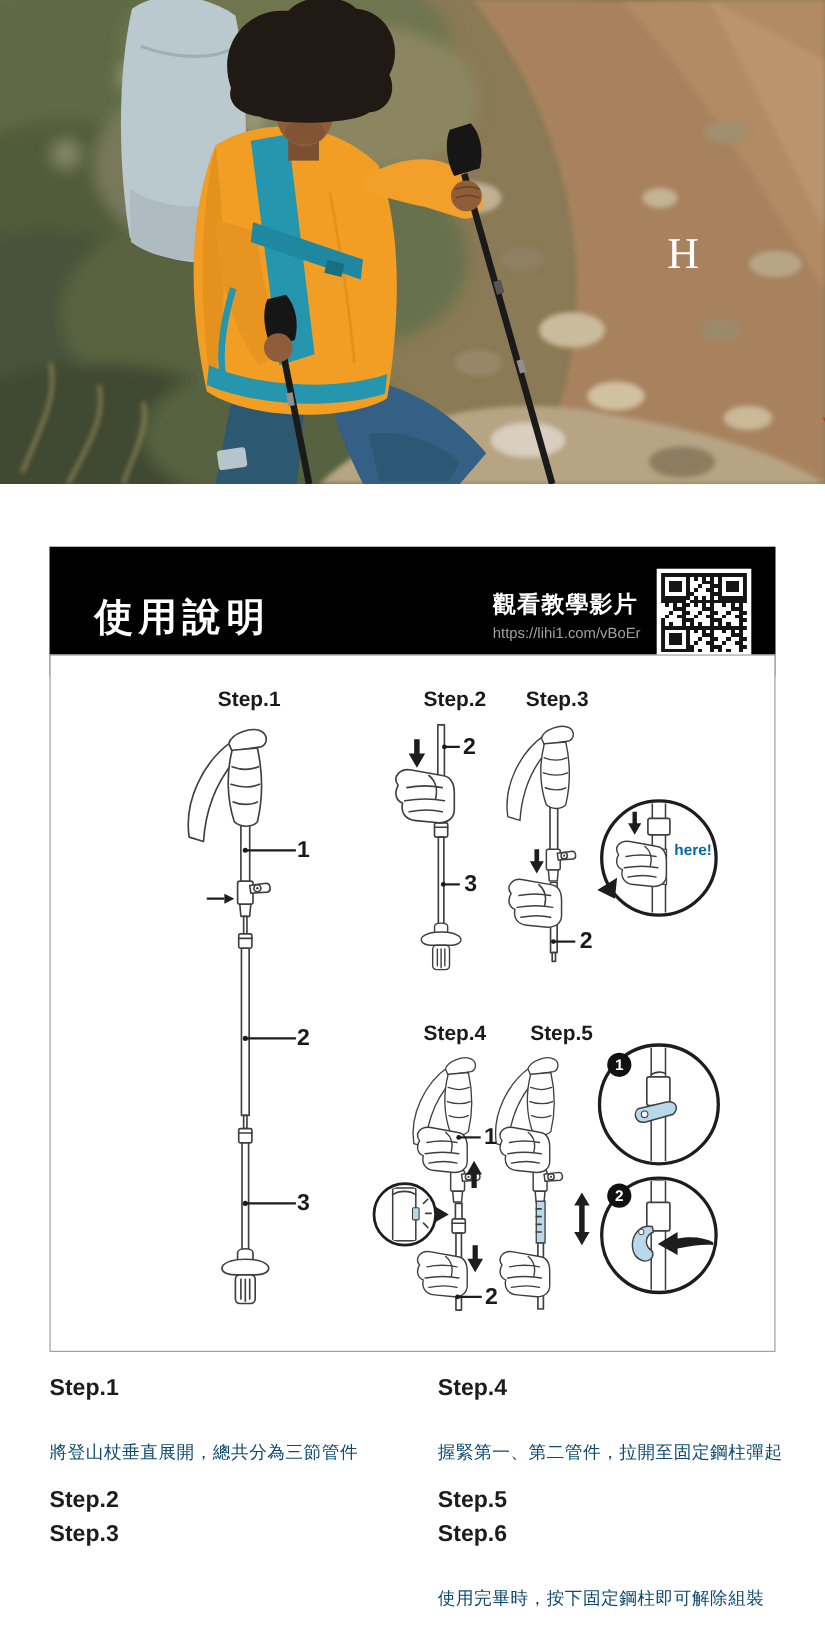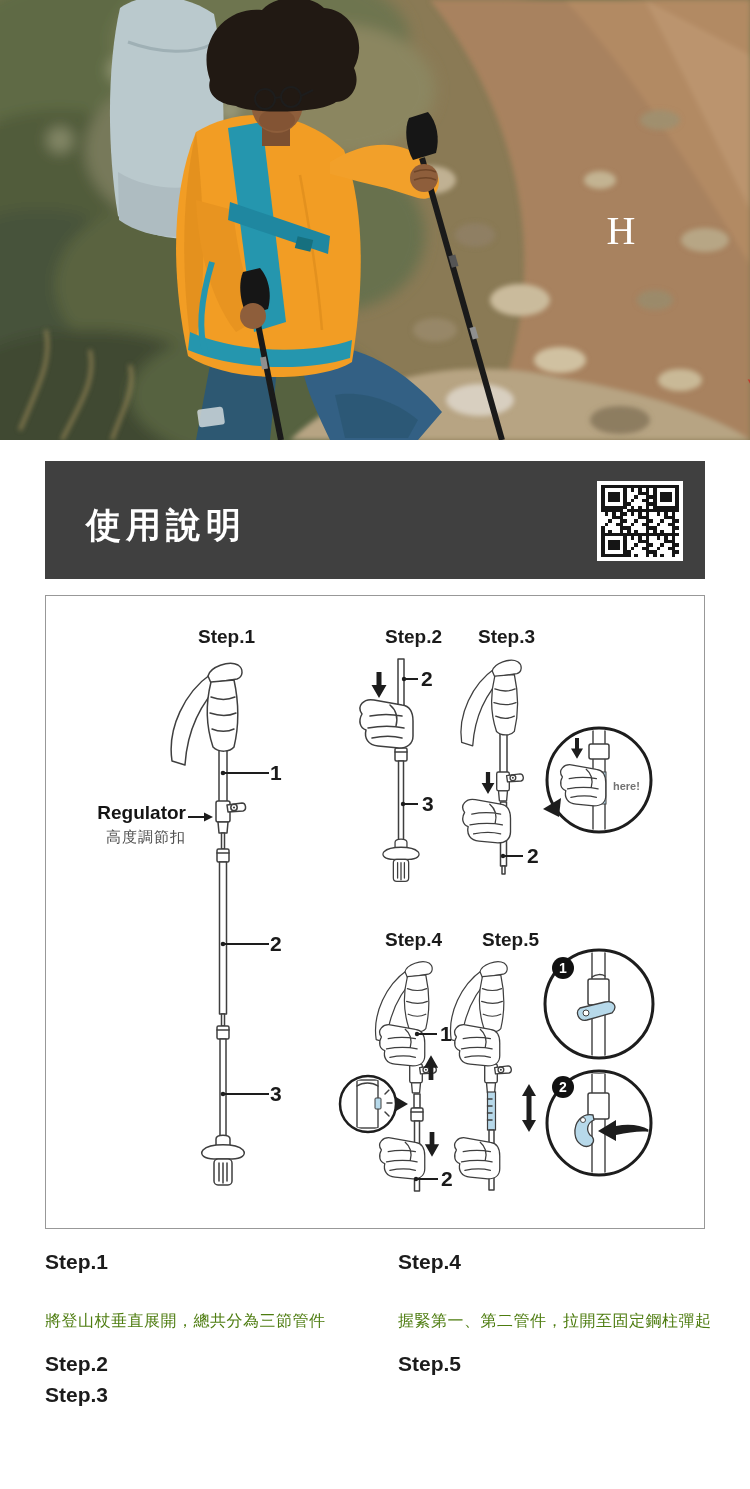--- a/index.html
+++ b/index.html
@@ -7,51 +7,51 @@
   .page { position:relative; width:750px; height:1489px; background:#fff; overflow:hidden; margin:0 auto; }
 
   
   .photo { position:absolute; left:0; top:0; width:750px; height:440px; overflow:hidden; }
   .photo svg { display:block; width:750px; height:440px; }
   .logo { position:absolute; left:545px; top:211px; width:152px; text-align:center; color:#fff; }
   .logo-row { font-family:"Liberation Serif","DejaVu Serif",serif; font-size:40px; line-height:1; white-space:nowrap; }
   .leaf { vertical-align:-2px; }
 
   
-  .header-bar { position:absolute; left:45px; top:461px; width:660px; height:118px; background:#404040; }
+  .header-bar { position:absolute; left:45px; top:497px; width:660px; height:118px; background:#000000; }
   .header-title { position:absolute; left:41px; top:41px; font-size:35px; font-weight:bold; color:#fff; letter-spacing:5px; white-space:nowrap; }
   .video-block { position:absolute; left:403px; top:38px; text-align:left; }
   .video-cta { font-size:21px; font-weight:bold; color:#fff; letter-spacing:1px; white-space:nowrap; }
   .video-url { font-size:13.5px; color:#a0a0a3; margin-top:5px; white-space:nowrap; }
   .qr { position:absolute; left:552px; top:20px; width:86px; height:80px; background:#fff; padding:4px; }
   .qr svg { display:block; width:100%; height:100%; }
 
   
   .diagram-box { position:absolute; left:45px; top:595px; width:660px; height:634px; background:#fff; border:1px solid #989898; }
   .diagram-box svg.diag { position:absolute; left:0; top:0; width:658px; height:632px; }
   .ln { stroke:#3f3f3f; fill:none; stroke-width:1.5; stroke-linecap:round; stroke-linejoin:round; }
   .fw { fill:#fff; stroke:#3f3f3f; stroke-width:1.5; stroke-linejoin:round; }
   .blk { fill:#1d1d1d; }
   .ldr { stroke:#1d1d1d; stroke-width:2; }
   .step-label { position:absolute; font-size:19px; font-weight:bold; color:#1a1a1a; white-space:nowrap; }
   .part-label { position:absolute; font-size:21px; font-weight:bold; color:#1a1a1a; line-height:1; }
   .regulator { position:absolute; left:15px; top:206px; width:125px; text-align:right; }
   .regulator-en { font-size:19px; font-weight:bold; color:#141414; }
   .regulator-zh { font-size:15px; color:#4f4f4f; margin-top:4px; letter-spacing:1px; white-space:nowrap; }
-  .here-label { position:absolute; left:567px; top:184px; font-size:11px; font-weight:bold; color:#737373; }
+  .here-label { position:absolute; left:567px; top:168px; font-size:14px; font-weight:bold; color:#0369a1; }
   .badge { position:absolute; width:22px; height:22px; border-radius:50%; background:#111; color:#fff; font-size:14px; font-weight:bold; text-align:center; line-height:22px; }
   .badge-1 { left:506px; top:361px; }
   .badge-2 { left:506px; top:480px; }
 
   
   .instr-col { position:absolute; top:1250px; }
   .instr-col.left  { left:45px;  width:350px; }
   .instr-col.right { left:398px; width:335px; }
   .instr-title { font-size:21px; font-weight:bold; color:#1c1c1c; margin-bottom:7px; }
-  .instr-text { font-size:16px; color:#4d7c0f; margin-bottom:20px; line-height:1.35; letter-spacing:.5px;margin-top:36px; }
+  .instr-text { font-size:16px; color:#0c4a6e; margin-bottom:20px; line-height:1.35; letter-spacing:.5px;margin-top:36px; }
 </style>
 </head>
 <body>
 
 <div class="page">
 
   <div class="photo">
     <svg viewBox="0 0 750 440" preserveAspectRatio="none">
       <defs>
         <filter id="b1" x="-30%" y="-30%" width="160%" height="160%">
@@ -145,20 +145,24 @@
     <div class="logo">
       <div class="logo-row"><span>H</span><svg class="leaf" width="24" height="26" viewBox="0 0 24 24">
             <path fill="#c23b2d" d="M12 1 L14 5.5 L17.6 3.4 L16.6 8 L21.4 7 L19.3 11 L23 12.6 L18.6 14.4 L20 18 L15.6 17 L16 21.4 L12.6 18.6 L12 23 L11.4 18.6 L8 21.4 L8.4 17 L4 18 L5.4 14.4 L1 12.6 L4.7 11 L2.6 7 L7.4 8 L6.4 3.4 L10 5.5 Z"></path>
           </svg></div>
 
     </div>
   </div>
 
   <div class="header-bar">
     <div class="header-title">使用說明</div>
+    <div class="video-block">
+      <div class="video-cta">觀看教學影片</div>
+      <div class="video-url">https://lihi1.com/vBoEr</div>
+    </div>
     <div class="qr">
       <svg id="qr-svg" viewBox="0 0 21 21" preserveAspectRatio="none" shape-rendering="crispEdges" fill="#151515">
           <rect x="0" y="0" width="1" height="1"></rect>
           <rect x="1" y="0" width="1" height="1"></rect>
           <rect x="2" y="0" width="1" height="1"></rect>
           <rect x="3" y="0" width="1" height="1"></rect>
           <rect x="4" y="0" width="1" height="1"></rect>
           <rect x="5" y="0" width="1" height="1"></rect>
           <rect x="6" y="0" width="1" height="1"></rect>
           <rect x="7" y="0" width="1" height="1"></rect>
@@ -593,24 +597,20 @@
 
     <div class="part-label" style="left:224px; top:166px;">1</div>
     <div class="part-label" style="left:224px; top:337px;">2</div>
     <div class="part-label" style="left:224px; top:487px;">3</div>
     <div class="part-label" style="left:375px; top:72px;">2</div>
     <div class="part-label" style="left:376px; top:197px;">3</div>
     <div class="part-label" style="left:481px; top:249px;">2</div>
     <div class="part-label" style="left:394px; top:427px;">1</div>
     <div class="part-label" style="left:395px; top:572px;">2</div>
 
-    <div class="regulator">
-      <div class="regulator-en">Regulator</div>
-      <div class="regulator-zh">高度調節扣</div>
-    </div>
     <div class="here-label">here!</div>
     <div class="badge badge-1">1</div>
     <div class="badge badge-2">2</div>
   </div>
 
   <div class="instr-col left">
     <div>
       <div class="instr-title">Step.1</div>
       <div class="instr-text">將登山杖垂直展開，總共分為三節管件</div>
     </div>
@@ -622,15 +622,19 @@
     </div>
   </div>
   <div class="instr-col right">
     <div>
       <div class="instr-title">Step.4</div>
       <div class="instr-text">握緊第一、第二管件，拉開至固定鋼柱彈起</div>
     </div>
     <div>
       <div class="instr-title">Step.5</div>
     </div>
+    <div>
+      <div class="instr-title">Step.6</div>
+      <div class="instr-text">使用完畢時，按下固定鋼柱即可解除組裝</div>
+    </div>
   </div>
 
 </div>
 
 </body></html>

